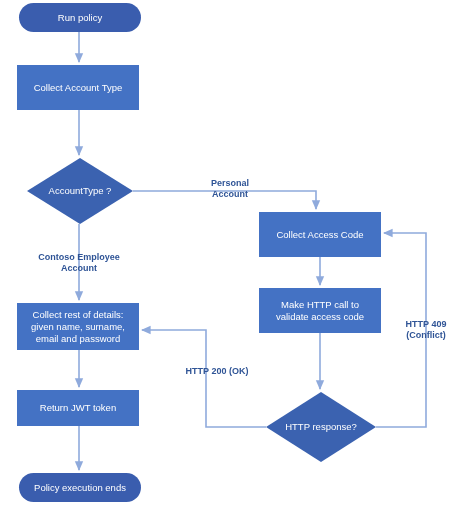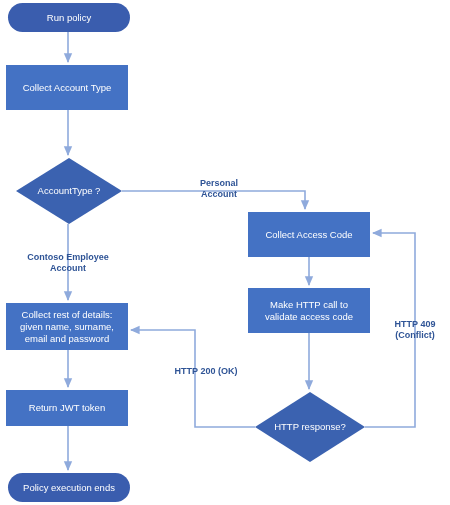--- a/index.html
+++ b/index.html
@@ -11,20 +11,21 @@
   body {
     width: 450px;
     height: 505px;
     overflow: hidden;
     font-family: "Liberation Sans", sans-serif;
   }
   #flow-root {
     position: relative;
     width: 378px;
     height: 505px;
+    padding-left: 11px;
   }
   svg.flow-canvas {
     display: block;
     width: 450px;
     height: 505px;
   }
   .node-text {
     fill: #ffffff;
     font-family: "Liberation Sans", sans-serif;
     font-size: 9.5px;

